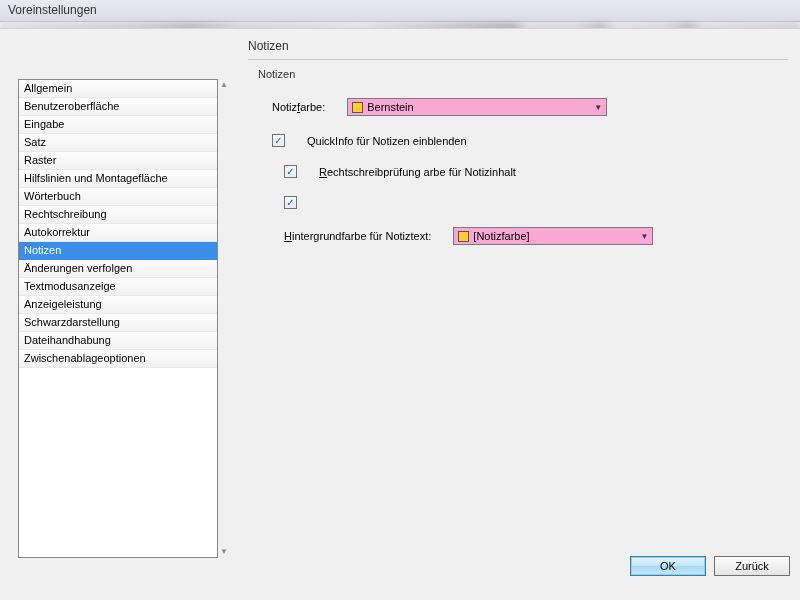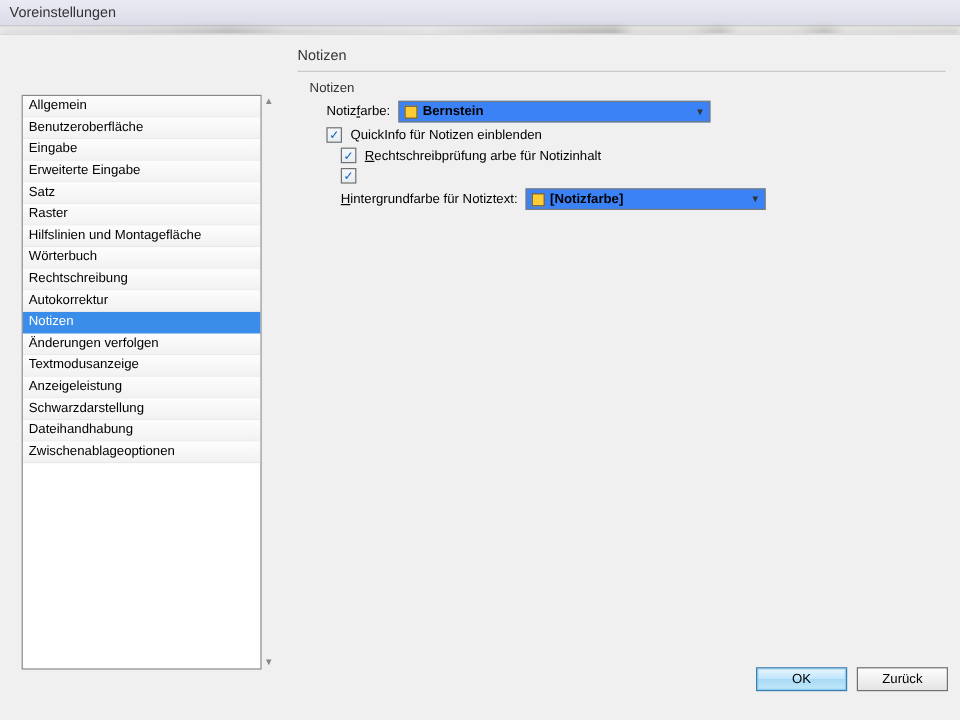--- a/index.html
+++ b/index.html
@@ -100,35 +100,34 @@
   .section {
     margin-top: 8px;
     margin-left: 10px;
   }
   .section-label {
     color: #333;
   }
   .row {
     display: flex;
     align-items: center;
-    margin-top: 4px;
-    gap: 7px;
+    margin-top: 18px;
+    gap: 22px;
   }
   .indent1 { margin-left: 14px; }
   .indent2 { margin-left: 26px; }
   .dropdown {
     display: inline-flex;
     align-items: center;
-    background: #3b82f6;
+    background: #f9a8d4;
     border: 1px solid #7a7a7a;
     height: 18px;
     padding: 0 18px 0 4px;
     position: relative;
     min-width: 220px;
-    font-weight: bold;
   }
   .dropdown .arrow {
     position: absolute;
     right: 4px;
     top: 50%;
     transform: translateY(-50%);
     font-size: 8px;
     color: #333;
   }
   .swatch {
@@ -183,21 +182,20 @@
 </div>
 <div class="bgblur"></div>
 
 <div class="panel">
 
   <div class="sidebar-wrap">
     <div class="sidebar" id="sidebar">
         <div class="sidebar-item">Allgemein</div>
         <div class="sidebar-item">Benutzeroberfläche</div>
         <div class="sidebar-item">Eingabe</div>
-        <div class="sidebar-item">Erweiterte Eingabe</div>
         <div class="sidebar-item">Satz</div>
         <div class="sidebar-item">Raster</div>
         <div class="sidebar-item">Hilfslinien und Montagefläche</div>
         <div class="sidebar-item">Wörterbuch</div>
         <div class="sidebar-item">Rechtschreibung</div>
         <div class="sidebar-item">Autokorrektur</div>
         <div class="sidebar-item selected">Notizen</div>
         <div class="sidebar-item">Änderungen verfolgen</div>
         <div class="sidebar-item">Textmodusanzeige</div>
         <div class="sidebar-item">Anzeigeleistung</div>

